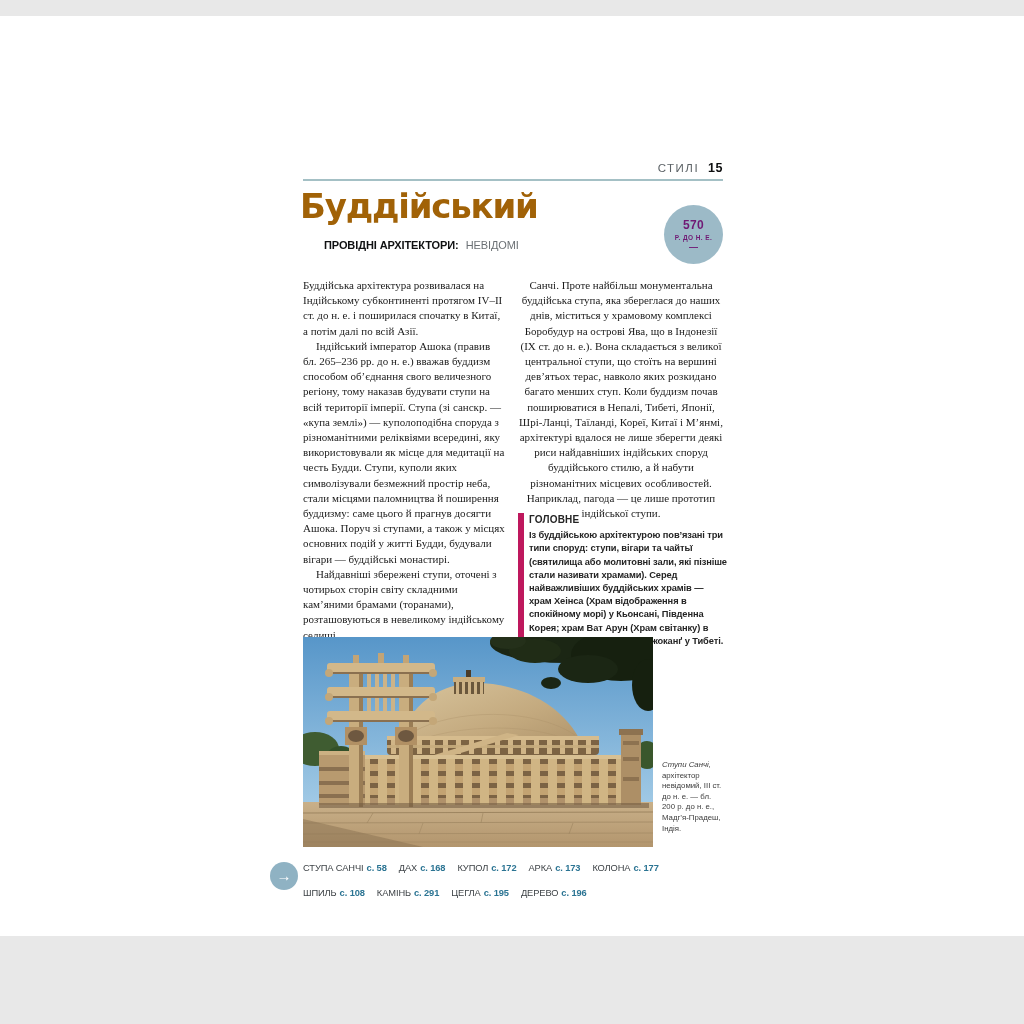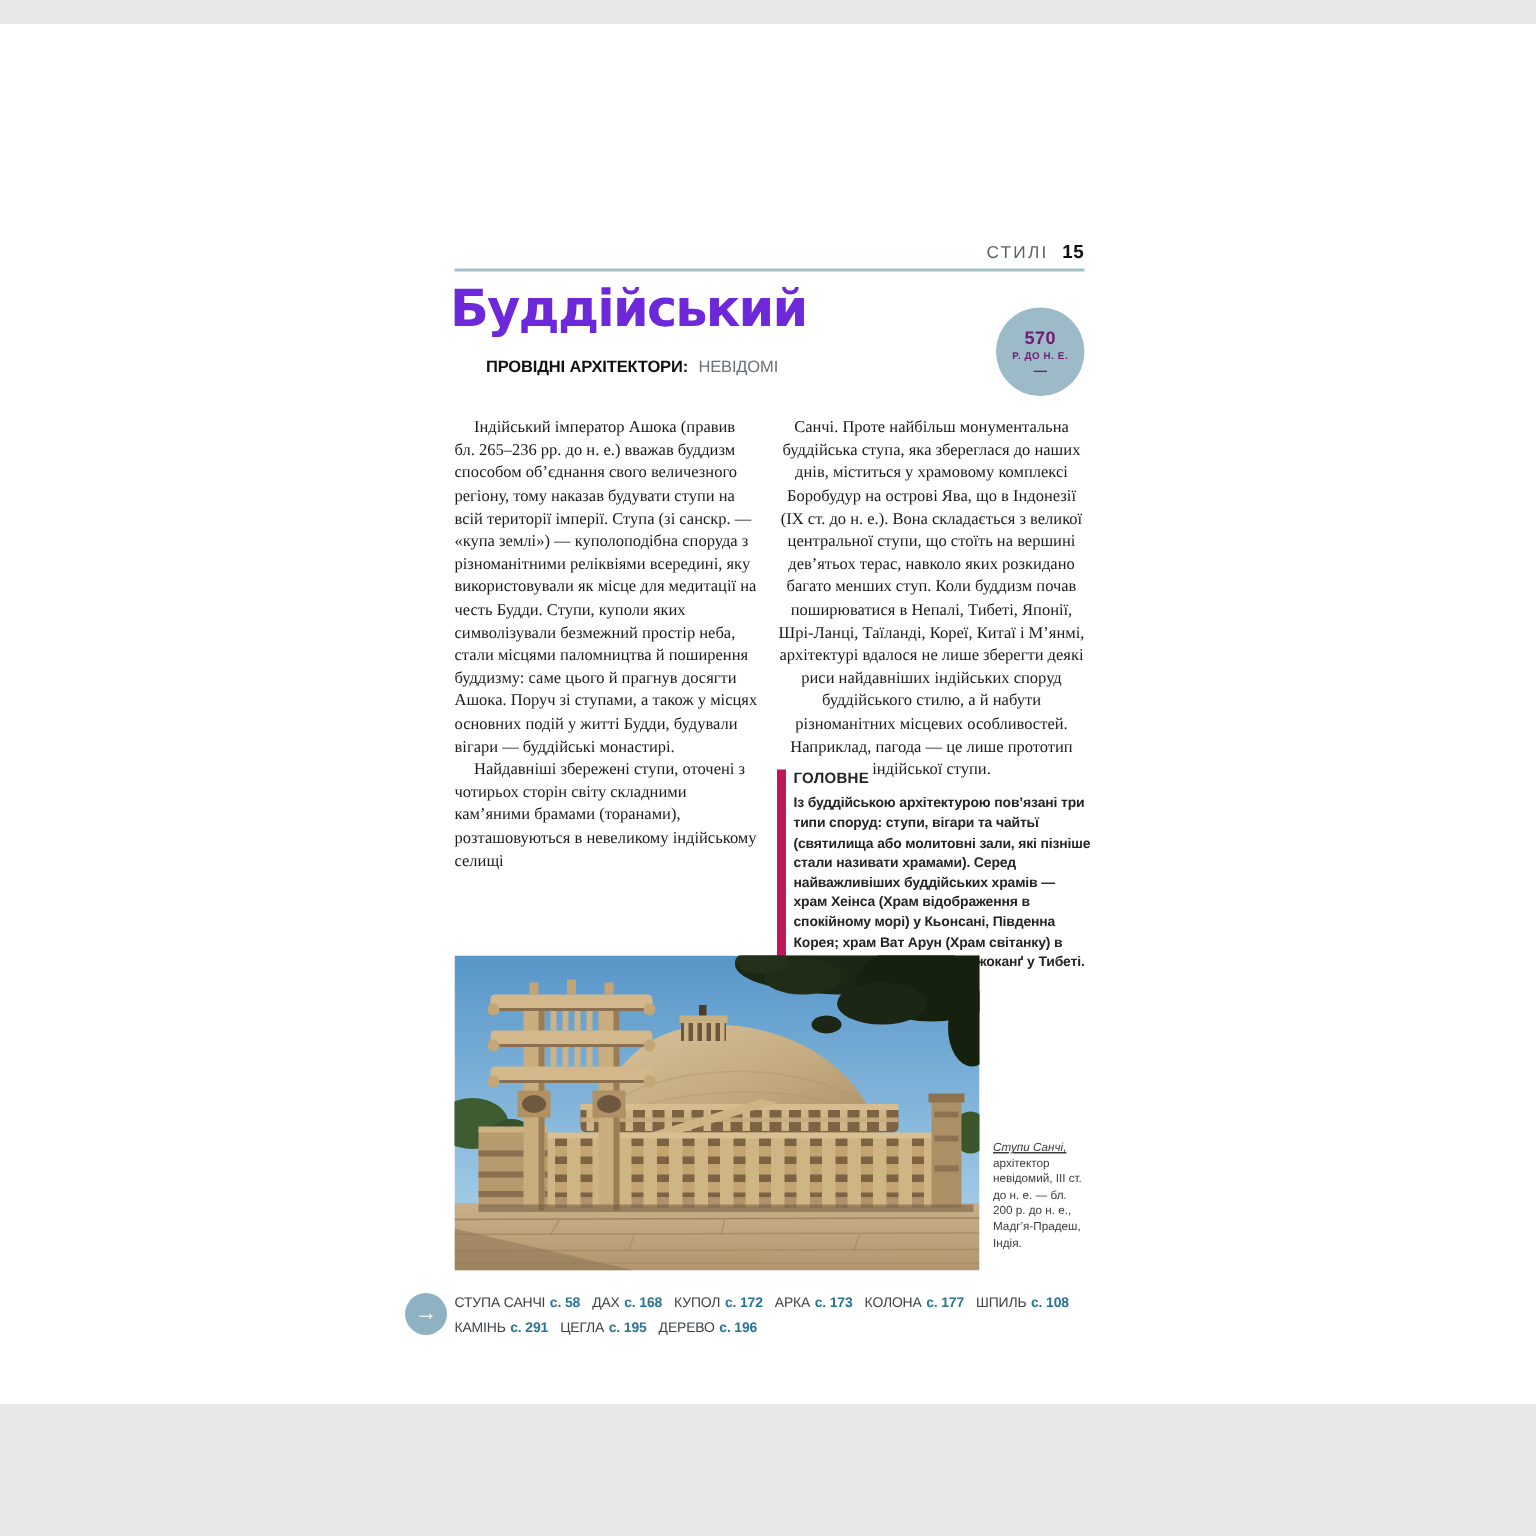--- a/index.html
+++ b/index.html
@@ -7,21 +7,21 @@
     position:relative;width:1024px;height:920px;background:#ffffff;
     font-family:"Liberation Sans",sans-serif;overflow:hidden;margin:16px auto;
   }
   
   .header-row{position:absolute;left:303px;top:145px;width:420px;text-align:right;
     font-size:11.5px;letter-spacing:1.5px;color:#5c6266;}
   .header-row .pagenum{color:#0d0e0f;font-weight:bold;margin-left:9px;letter-spacing:.5px;font-size:12.5px;}
   .header-rule{position:absolute;left:303px;top:163px;width:420px;height:2px;background:#a4c0c5;}
   
   .title{position:absolute;left:300px;top:170px;font-family:"DejaVu Sans",sans-serif;
-    font-weight:bold;font-size:34px;letter-spacing:-1.2px;color:#6d28d9;}
+    font-weight:bold;font-size:34px;letter-spacing:-1.2px;color:#a16207;}
   .subtitle{position:absolute;left:303px;top:223px;font-size:11px;letter-spacing:-.1px;padding-left:21px;}
   .subtitle .lab{font-weight:bold;color:#101112;}
   .subtitle .val{color:#6b7074;margin-left:4px;}
   
   .badge{position:absolute;left:664px;top:189px;width:59px;height:59px;border-radius:50%;
     background:#9cbac7;color:#701a75;text-align:center;}
   .badge .year{font-weight:bold;font-size:12px;padding-top:13px;letter-spacing:.3px;}
   .badge .era{font-weight:bold;font-size:6.5px;letter-spacing:.4px;margin-top:2px;}
   .badge .dash{font-size:9px;font-weight:bold;margin-top:1px;}
   
@@ -33,27 +33,27 @@
   .bodycol p.indent{text-indent:13px;}
   
   .keybox{position:absolute;left:518px;top:497px;width:198px;border-left:6px solid #be185d;
     padding-left:5px;font-size:9.3px;line-height:13.2px;font-weight:bold;color:#242424;letter-spacing:-.1px;}
   .keybox h4{margin:0 0 3px 0;font-size:10px;letter-spacing:.2px;}
   
   .photo{position:absolute;left:303px;top:621px;width:350px;height:210px;}
   .photo svg{display:block;}
   .caption{position:absolute;left:662px;top:744px;width:64px;font-size:7.8px;
     line-height:10.6px;color:#3b3b3b;}
-  .caption .cap-title{font-style:italic;text-decoration:underline;}
+  .caption .cap-title{font-style:italic;}
   
   .footer-circle{position:absolute;left:270px;top:846px;width:28px;height:28px;border-radius:50%;
     background:#8fb2c3;color:#ffffff;display:flex;align-items:center;justify-content:center;}
   .footer-circle .arr{font-size:15px;font-weight:bold;line-height:1;transform:translateY(-1px);}
   .footer-links{position:absolute;left:303px;top:846px;width:428px;display:flex;flex-wrap:wrap;
-    column-gap:8px;row-gap:4px;font-size:9.3px;line-height:13px;letter-spacing:-.1px;}
+    column-gap:8px;row-gap:4px;font-size:9.3px;line-height:13px;letter-spacing:-.1px;gap:12px;}
   .flink{white-space:nowrap;color:#3d4246;}
   .fl-ref{font-weight:bold;color:#2b7493;margin-left:3px;}
 </style>
 </head>
 <body>
 
 <div class="page">
 
   <div class="header-row">
     <span>СТИЛІ</span><span class="pagenum">15</span>
@@ -66,20 +66,21 @@
     <span class="val">НЕВІДОМІ</span>
   </div>
 
   <div class="badge">
     <div class="year">570</div>
     <div class="era">Р. ДО Н. Е.</div>
     <div class="dash">—</div>
   </div>
 
   <div class="bodycol col1">
+    <p>Буддійська архітектура розвивалася на Індійському субконтиненті протягом IV–II ст. до н. е. і поширилася спочатку в Китаї, а потім далі по всій Азії.</p>
     <p class="indent">Індійський імператор Ашока (правив бл. 265–236 рр. до н. е.) вважав буддизм способом об’єднання свого величезного регіону, тому наказав будувати ступи на всій території імперії. Ступа (зі санскр. — «купа землі») — куполоподібна споруда з різноманітними реліквіями всередині, яку використовували як місце для медитації на честь Будди. Ступи, куполи яких символізували безмежний простір неба, стали місцями паломництва й поширення буддизму: саме цього й прагнув досягти Ашока. Поруч зі ступами, а також у місцях основних подій у житті Будди, будували вігари — буддійські монастирі.</p>
     <p class="indent">Найдавніші збережені ступи, оточені з чотирьох сторін світу складними кам’яними брамами (торанами), розташовуються в невеликому індійському селищі</p>
   </div>
 
   <div class="bodycol col2">
     <p>Санчі. Проте найбільш монументальна буддійська ступа, яка збереглася до наших днів, міститься у храмовому комплексі Боробудур на острові Ява, що в Індонезії (IX ст. до н. е.). Вона складається з великої центральної ступи, що стоїть на вершині дев’ятьох терас, навколо яких розкидано багато менших ступ. Коли буддизм почав поширюватися в Непалі, Тибеті, Японії, Шрі-Ланці, Таїланді, Кореї, Китаї і М’янмі, архітектурі вдалося не лише зберегти деякі риси найдавніших індійських споруд буддійського стилю, а й набути різноманітних місцевих особливостей. Наприклад, пагода — це лише прототип індійської ступи.</p>
   </div>
 
   <div class="keybox">
     <h4>ГОЛОВНЕ</h4>

